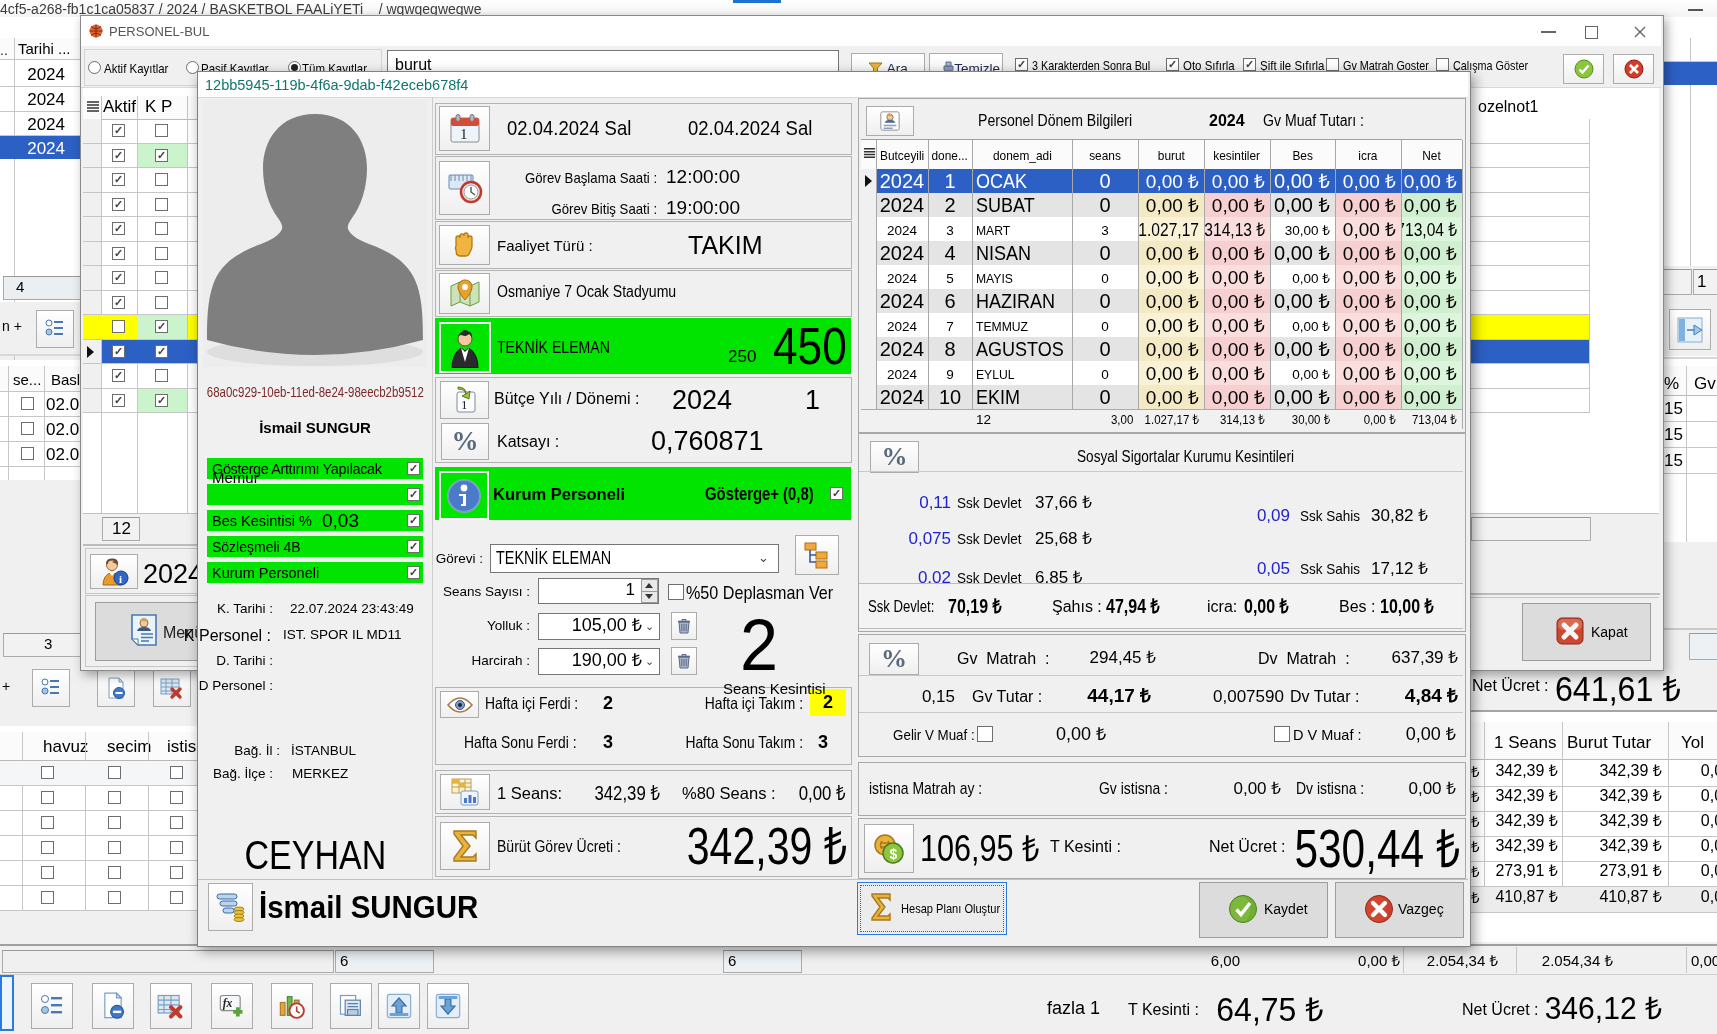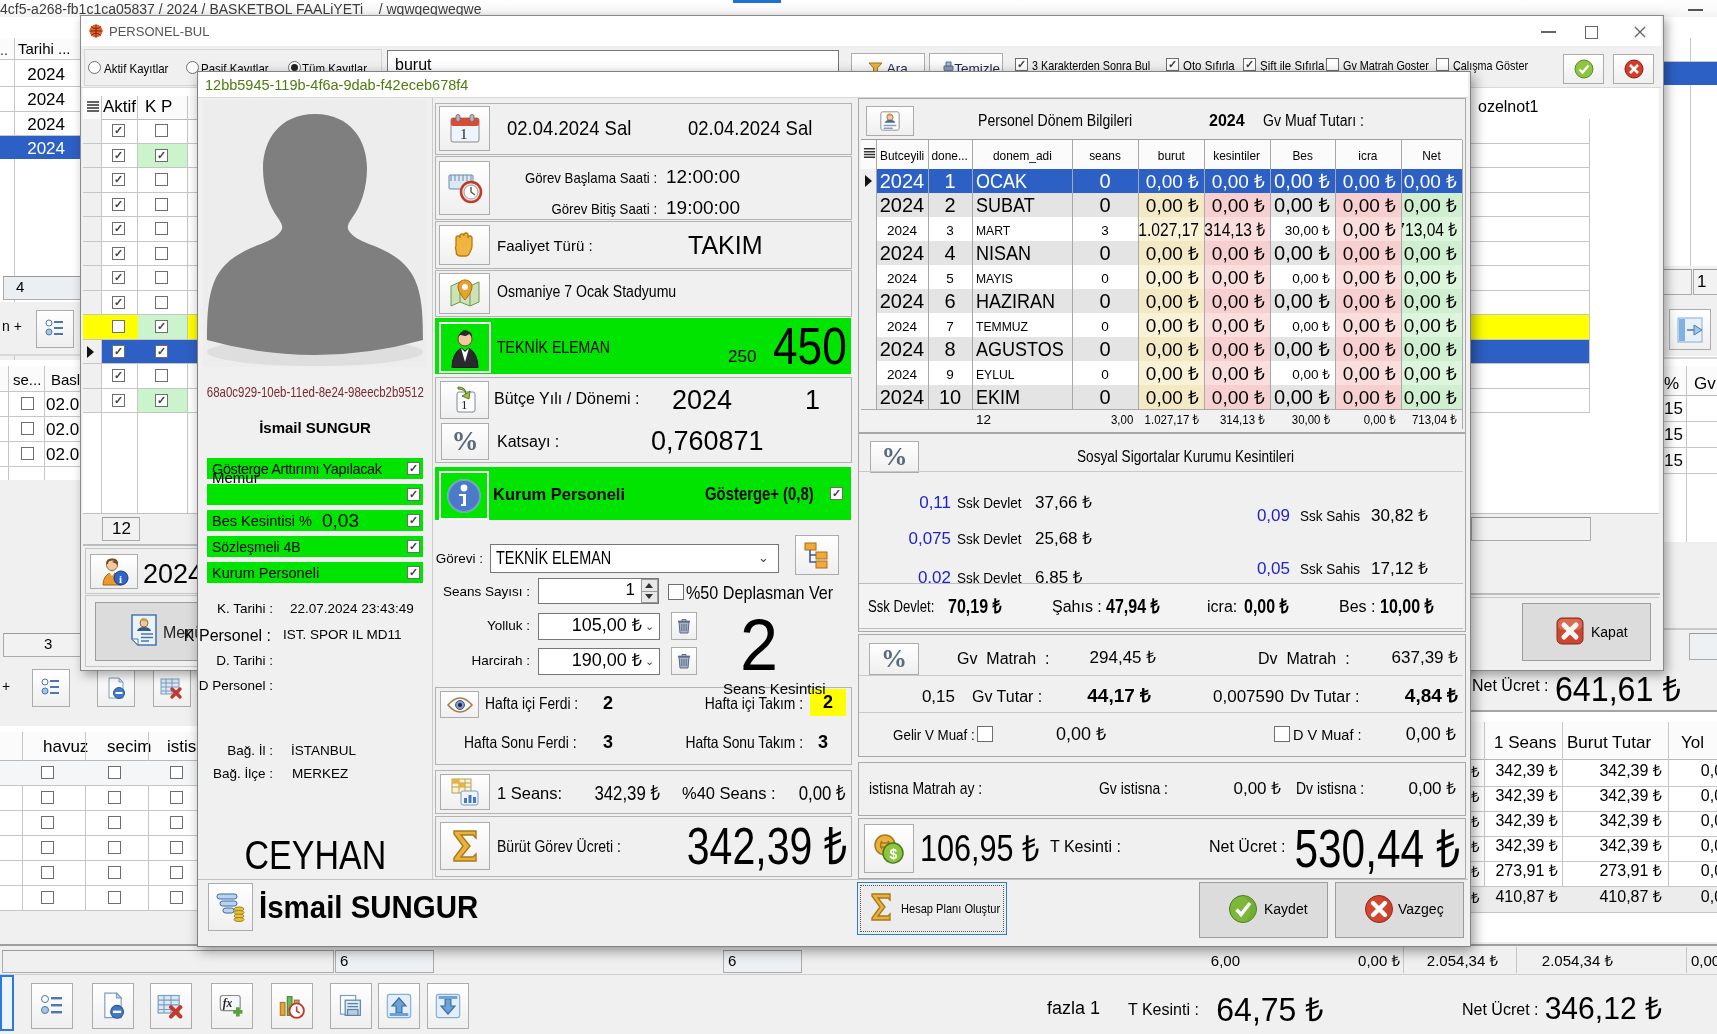--- a/index.html
+++ b/index.html
@@ -476,21 +476,21 @@
 <div class="a" style="left:1522px;top:603px;width:127px;height:56px;border:1px solid #9c9c9c;background:#dcdcdc"></div>
 <svg class="a" style="left:1556px;top:617px" width="28" height="28" viewBox="0 0 28 28">
       <rect x="1" y="1" width="26" height="26" rx="5" fill="#cc4631" stroke="#8a2a1a"></rect>
       <rect x="2" y="2" width="24" height="11" rx="5" fill="#e07a62" opacity=".7"></rect>
       <path d="M8 8l12 12M20 8L8 20" stroke="#f6f6f6" stroke-width="5" stroke-linecap="round"></path>
     </svg>
 <div class="tx" style="left:1591px;top:624px;font-size:14px">Kapat</div>
 
 <div class="a" style="left:197px;top:71px;width:1272px;height:874px;background:#f0f0f0;border:1px solid #828282;box-shadow:3px 4px 12px rgba(0,0,0,.4)"></div>
 <div class="a" style="left:198px;top:72px;width:1270px;height:25px;background:#fff"></div>
-<div class="tx" style="left:205px;top:77px;font-size:14.5px;color:#4d7c0f">12bb5945-119b-4f6a-9dab-f42eceb678f4</div>
+<div class="tx" style="left:205px;top:77px;font-size:14.5px;color:#0f766e">12bb5945-119b-4f6a-9dab-f42eceb678f4</div>
 <div class="a" style="left:198px;top:97px;width:1270px;height:1px;background:#d8d8d8"></div>
 
 <div class="gl" style="left:432px;top:97px;width:1px;height:783px;background:#ccc"></div>
 <div class="a" style="left:203px;top:100px;width:224px;height:267px;background:#ededed"></div>
 <svg class="a" style="left:203px;top:100px" width="224" height="267" viewBox="0 0 224 267">
 <ellipse cx="112" cy="252" rx="108" ry="14" fill="#dedede"></ellipse>
 <path d="M112 14c36 0 52 27 52 54 0 20-6 38-15 50-5 7-5 10-3 13 3 5 10 9 20 13 28 10 42 23 48 41 4 12 6 25 6 55q-108 30-216 0c0-30 2-43 6-55 6-18 20-31 48-41 10-4 17-8 20-13 2-3 2-6-3-13-9-12-15-30-15-50 0-27 16-54 52-54z" fill="#7f7f7f"></path>
     </svg>
 <div class="tx ctr" style="left:203px;top:384px;width:224px;font-size:14.5px;color:#7b2a2a">
       <span style="display:inline-block;transform:scaleX(.79)">68a0c929-10eb-11ed-8e24-98eecb2b9512</span>
@@ -511,21 +511,21 @@
 <div class="ck c" style="left:407px;top:540px"></div>
 <div class="a grn" style="left:207px;top:562px;width:216px;height:21px"></div>
 <div class="tx" style="left:212px;top:565px;font-size:14.5px">Kurum Personeli</div>
 <div class="ck c" style="left:407px;top:566px"></div>
 <div class="tx r" style="left:203px;top:601px;width:70px;font-size:13.5px">K. Tarihi :</div>
 <div class="tx" style="left:290px;top:601px;font-size:13.5px">22.07.2024 23:43:49</div>
 <div class="tx r" style="left:201px;top:627px;width:70px;font-size:16px">K Personel :</div>
 <div class="tx" style="left:283px;top:627px;font-size:13.5px">IST. SPOR IL MD11</div>
 <div class="tx r" style="left:203px;top:653px;width:70px;font-size:13.5px">D. Tarihi :</div>
 <div class="tx r" style="left:203px;top:678px;width:70px;font-size:13.5px">D Personel :</div>
-<div class="tx r" style="left:203px;top:743px;width:70px;font-size:13.5px">Bağ. İl :</div>
+<div class="tx r" style="left:210px;top:743px;width:70px;font-size:13.5px">Bağ. İl :</div>
 <div class="tx" style="left:291px;top:743px;font-size:13.5px">İSTANBUL</div>
 <div class="tx r" style="left:203px;top:766px;width:70px;font-size:13.5px">Bağ. İlçe :</div>
 <div class="tx" style="left:292px;top:766px;font-size:13.5px">MERKEZ</div>
 <div class="tx ctr" style="left:203px;top:832px;width:224px;font-size:40px">
       <span style="display:inline-block;transform:scaleX(.85)">CEYHAN</span>
     </div>
 
 <div class="a" style="left:198px;top:879px;width:1270px;height:1px;background:#c2c2c2"></div>
 <div class="ib" style="left:208px;top:883px;width:43px;height:46px">
 <svg width="32" height="32" viewBox="0 0 32 32">
@@ -731,21 +731,21 @@
         <rect x="11" y="14" width="17" height="14" rx="2" fill="#eef4fb" stroke="#7a9ec0"></rect>
         <rect x="14" y="21" width="3" height="5" fill="#4a78c0"></rect>
         <rect x="18.5" y="18" width="3" height="8" fill="#4a78c0"></rect>
         <rect x="23" y="20" width="3" height="6" fill="#4a78c0"></rect>
       </svg>
     </div>
 <div class="tx" style="left:497px;top:784px;font-size:16.5px">1 Seans:</div>
 <div class="tx r" style="left:560px;top:781px;width:100px;font-size:21px">
       <span class="cx" style="display:inline-block">342,39 ₺</span>
     </div>
-<div class="tx" style="left:682px;top:784px;font-size:16.5px">%40 Seans :</div>
+<div class="tx" style="left:682px;top:784px;font-size:16.5px">%80 Seans :</div>
 <div class="tx r" style="left:745px;top:781px;width:101px;font-size:21px">
       <span class="cx" style="display:inline-block">0,00 ₺</span>
     </div>
 
 <div class="p" style="left:435px;top:816px;width:415px;height:59px"></div>
 <div class="ib" style="left:440px;top:822px;width:48px;height:46px">
 <svg width="26" height="34" viewBox="0 0 26 34">
         <path d="M2 2h22v7l-3-3H9l9 11-9 11h12l3-3v7H2v-3l9-12L2 5z" fill="#e8b23c" stroke="#a8781c" stroke-width="1.4"></path>
       </svg>
     </div>

